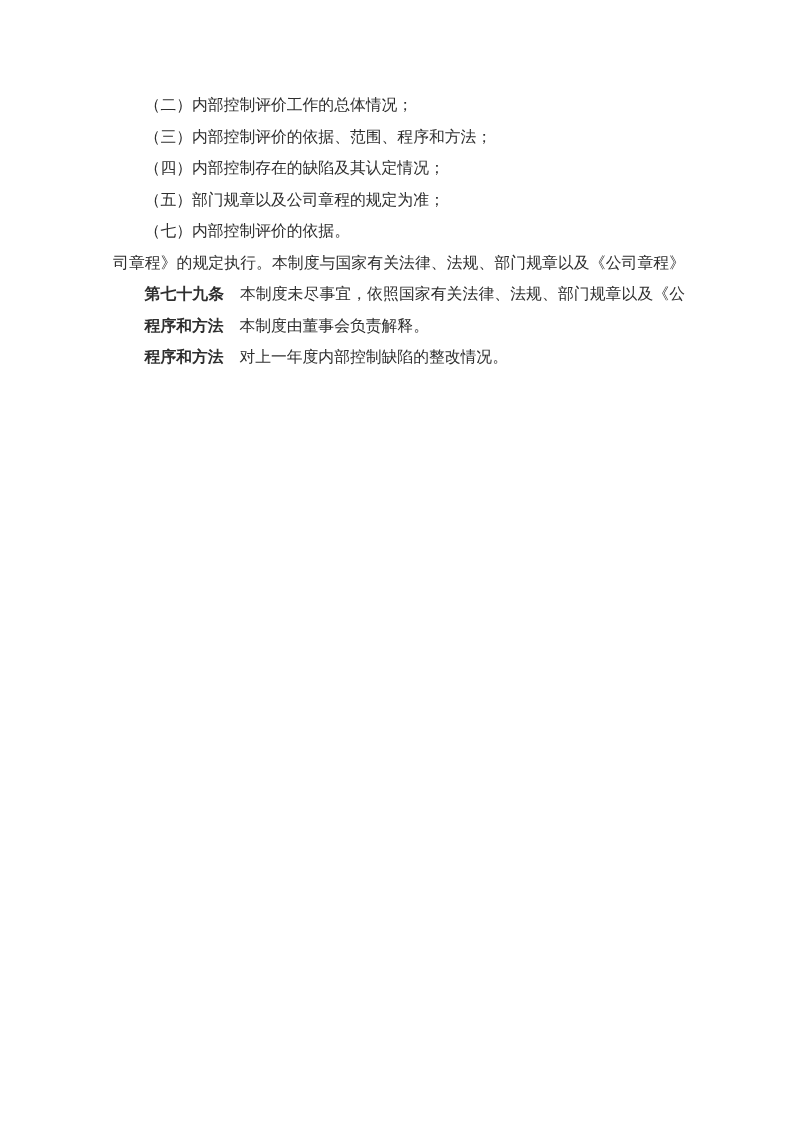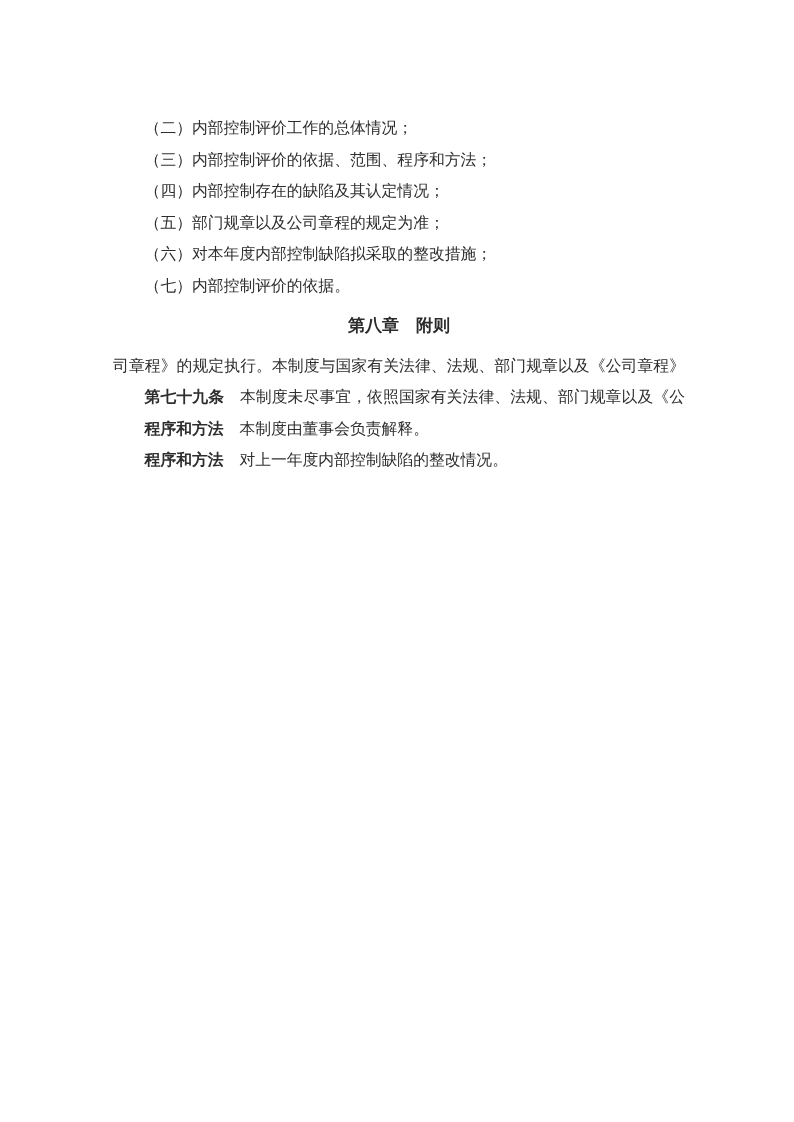--- a/index.html
+++ b/index.html
@@ -12,21 +12,21 @@
     width: 794px;
     height: 1122px;
     background: #ffffff;
     overflow: hidden;
     font-family: "Liberation Serif", "DejaVu Serif", serif;
     color: #2e2e2e;
   }
   .content {
     position: absolute;
     left: 113px;
-    top: 112px;
+    top: 89px;
     width: 572px;
     font-size: 15.8px;
     line-height: 31.5px;
     text-align: left;
   }
   .para {
     margin: 0;
     padding: 0;
     white-space: nowrap;
   }
@@ -54,24 +54,22 @@
 </head>
 <body>
 
 <div class="page">
   <div class="content">
 
     <div class="para indent">（二）内部控制评价工作的总体情况；</div>
     <div class="para indent">（三）内部控制评价的依据、范围、程序和方法；</div>
     <div class="para indent">（四）内部控制存在的缺陷及其认定情况；</div>
     <div class="para indent">（五）部门规章以及公司章程的规定为准；</div>
-    <div class="para indent">（六）对本年度内部控制缺陷拟采取的整改措施；</div>
     <div class="para indent">（七）内部控制评价的依据。</div>
 
-    <h2 class="heading">第八章　附则</h2>
 
     <div class="para fill">司章程》的规定执行。本制度与国家有关法律、法规、部门规章以及《公司章程》</div>
     <div class="para indent fill"><span class="term">第七十九条</span><span>本制度未尽事宜，依照国家有关法律、法规、部门规章以及《公</span></div>
 
     <div class="para indent wrapok"><span class="term">程序和方法</span><span>本制度由董事会负责解释。</span></div>
 
     <div class="para indent wrapok"><span class="term">程序和方法</span><span>对上一年度内部控制缺陷的整改情况。</span></div>
 
   </div>
 </div>

